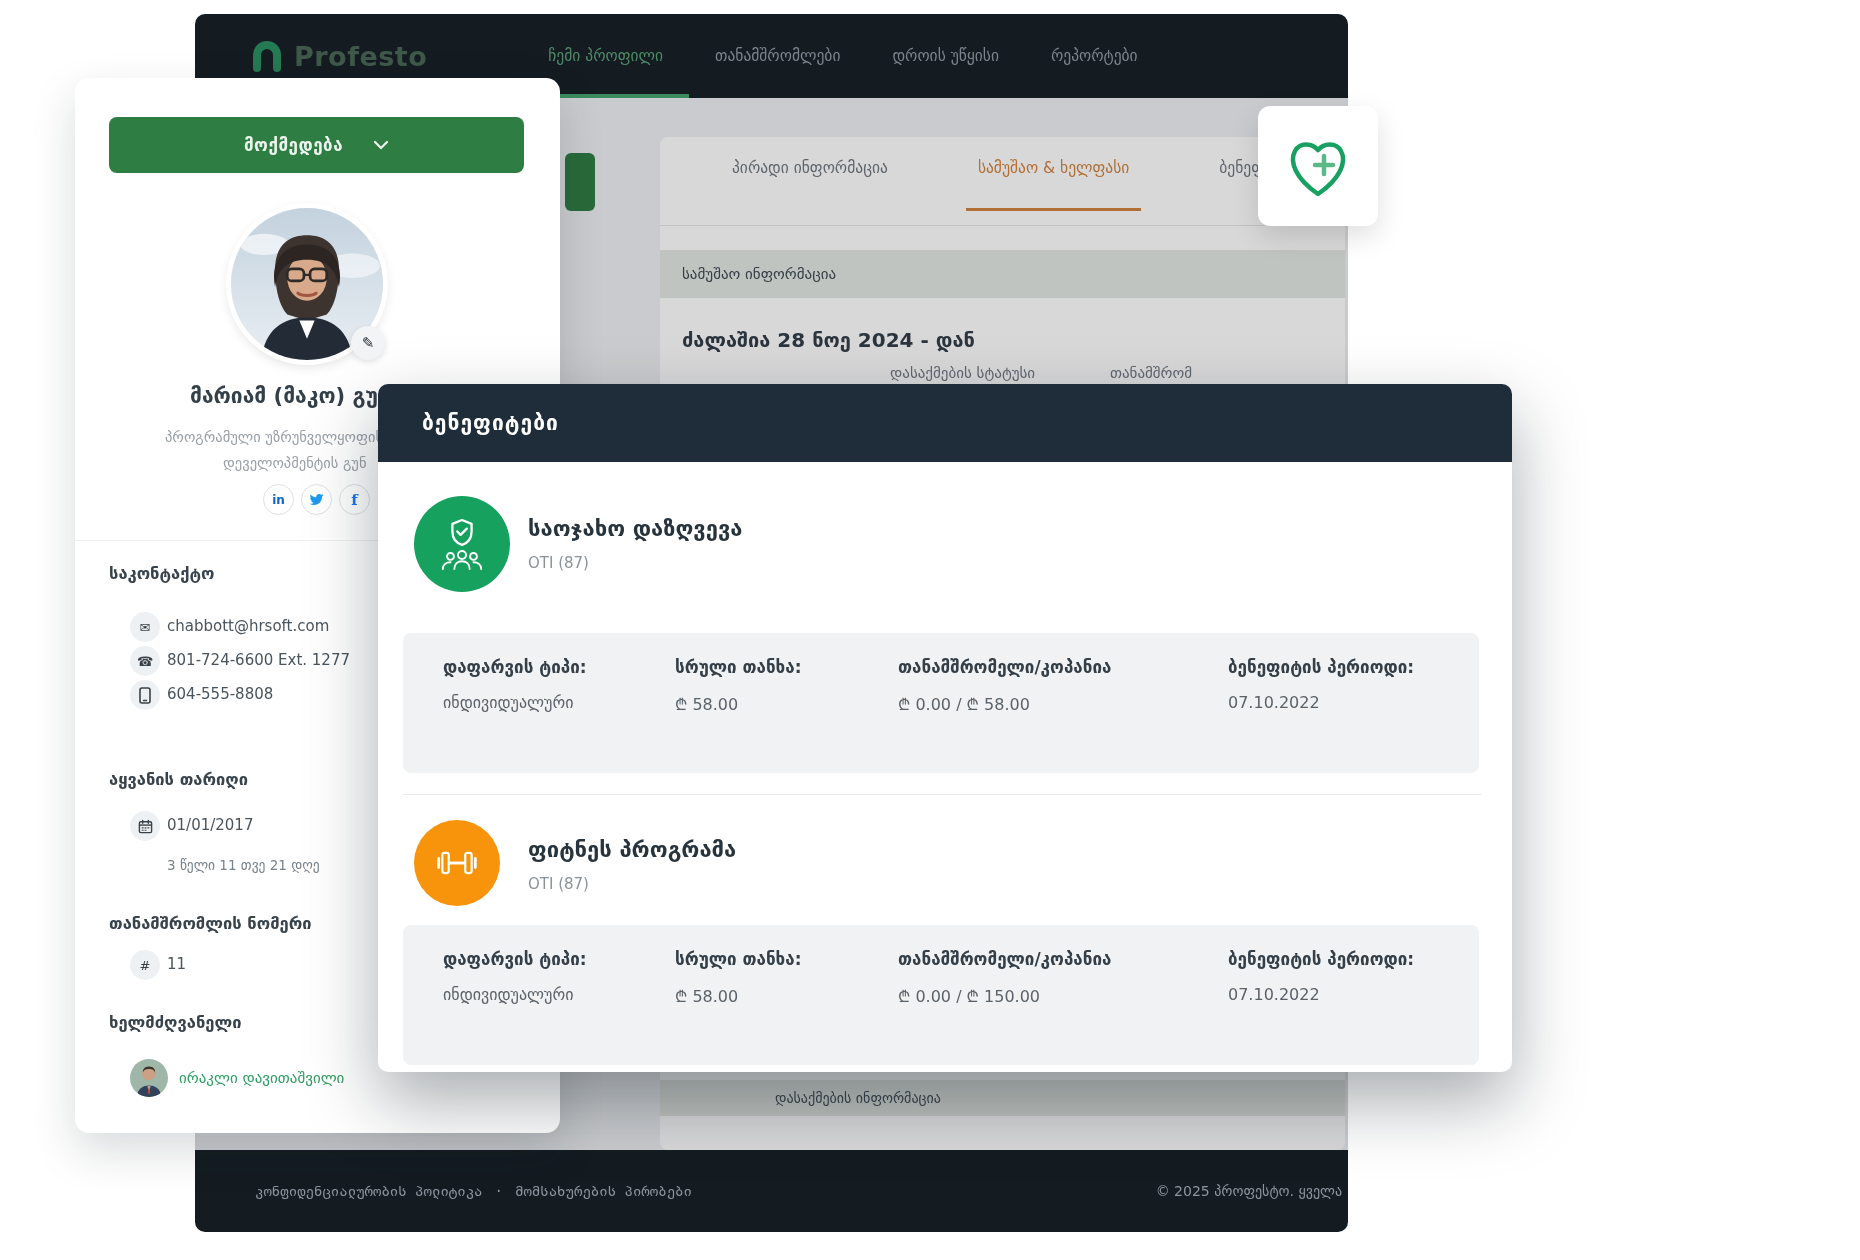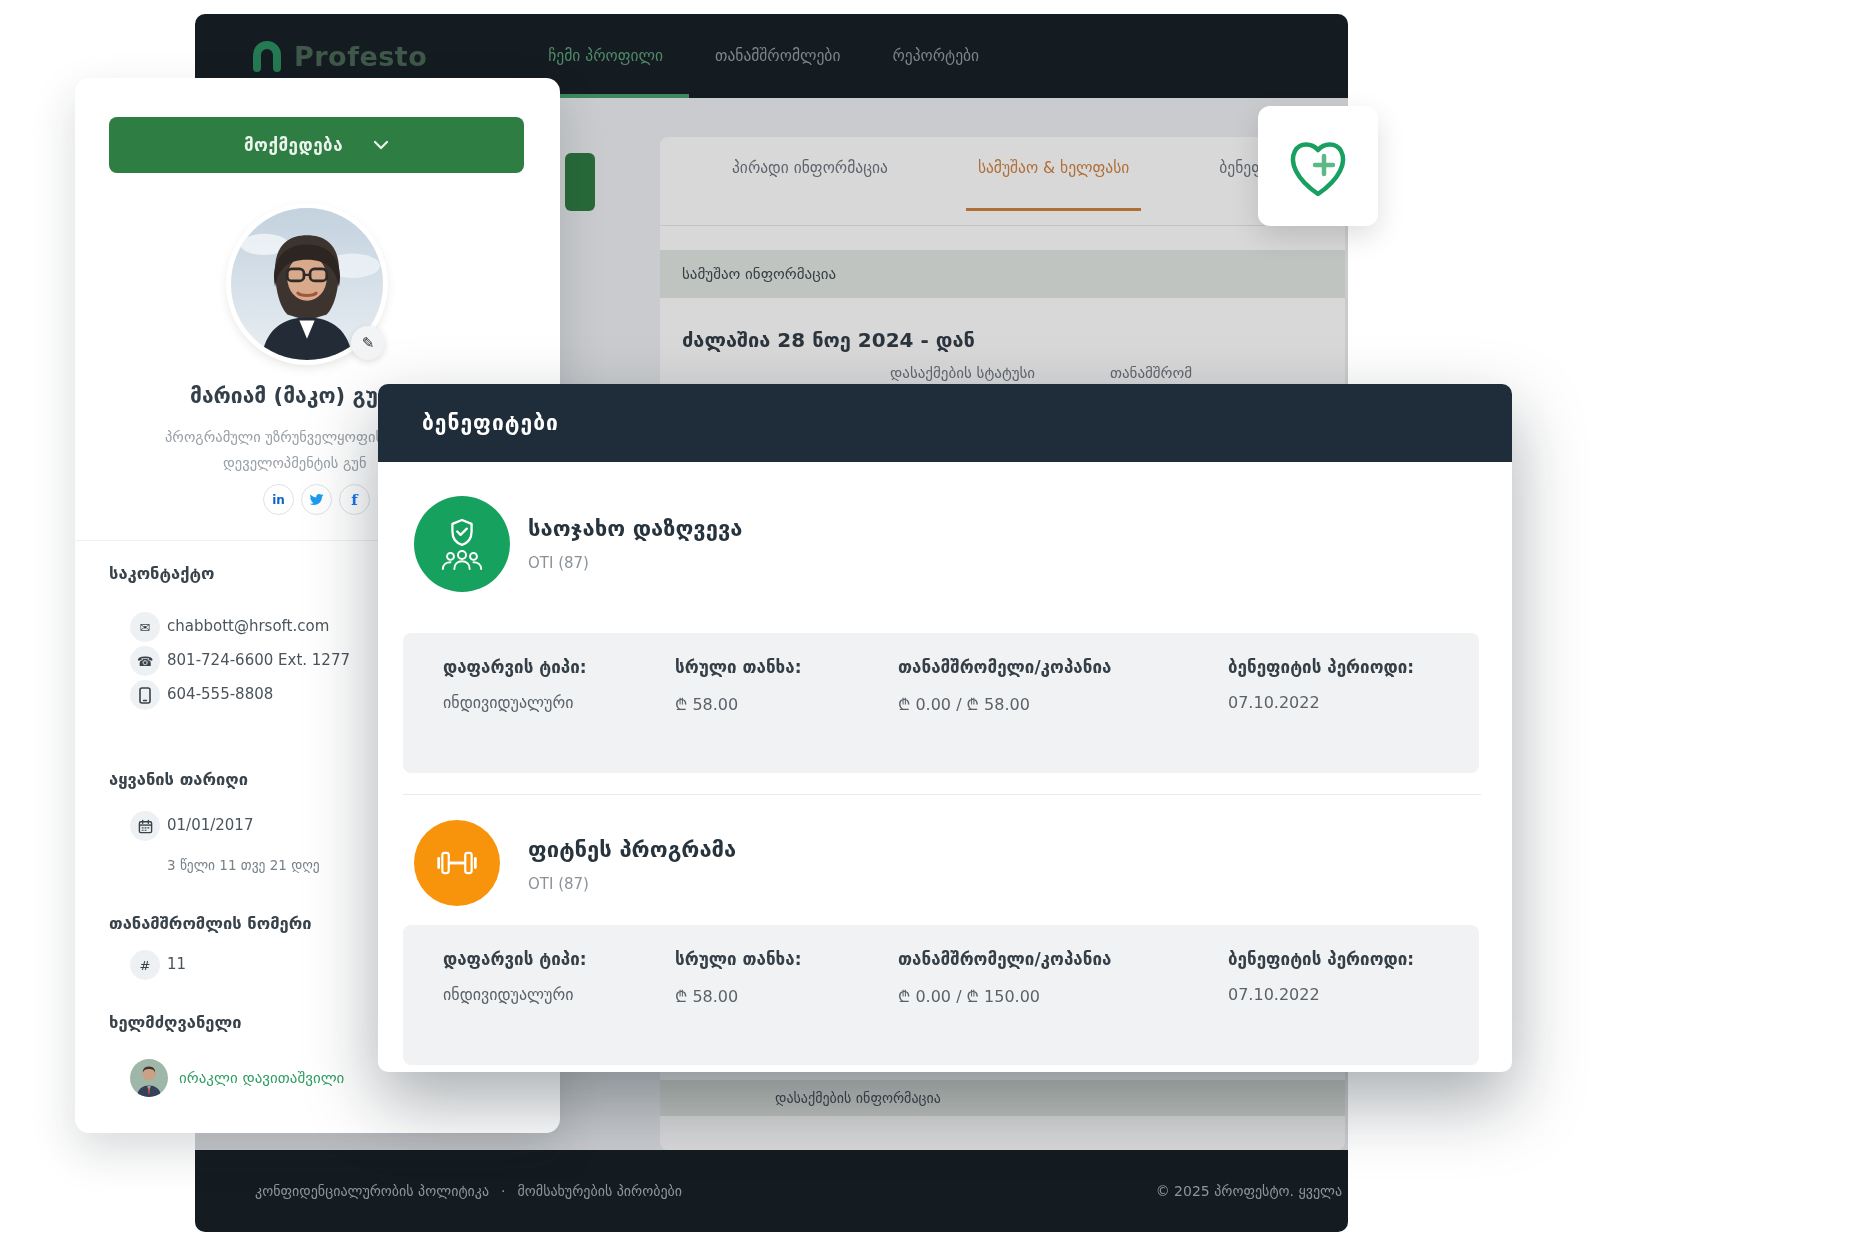--- a/index.html
+++ b/index.html
@@ -32,21 +32,21 @@
   .bar-action { font-size:14px; color:#49535c; white-space:nowrap; cursor:pointer; }
   .effective { position:absolute; left:22px; top:191px; font-size:20px; font-weight:bold; color:#333d46; white-space:nowrap; }
   .partial-row { position:absolute; left:230px; top:227px; font-size:15px; color:#717981; white-space:nowrap; }
   .partial-row .pv { margin-left:70px; }
   .bottom-bar { position:absolute; left:0; top:943px; width:100%; height:36px; background:#e3e8e2; display:flex; align-items:center; padding-left:115px; overflow:hidden; }
   .bottom-bar span { font-size:14px; color:#46505a; white-space:nowrap; }
 
   .dim-overlay { position:absolute; left:0; top:84px; width:100%; height:1052px; background:rgba(10,14,17,0.16); pointer-events:none; }
 
   .footer { position:absolute; left:0; top:1136px; width:100%; height:82px; display:flex; align-items:center; padding-left:60px; }
-  .footer-links { display:flex; align-items:center; gap:12px; }
+  .footer-links { display:flex; align-items:center; gap:12px;font-family:Liberation Mono, monospace; }
   .footer a, .footer .flink { color:#8d969e; font-size:14px; text-decoration:none; white-space:nowrap; cursor:pointer; }
   .fdot { color:#8d969e; font-size:14px; }
   .footer-copy { position:absolute; right:6px; top:0; height:82px; display:flex; align-items:center; color:#8d969e; font-size:14px; white-space:nowrap; }
 
   
   .profile-card { position:absolute; left:75px; top:78px; width:485px; height:1055px; background:#fff; border-radius:14px;
                   box-shadow:0 18px 45px rgba(20,30,40,0.16); z-index:20; }
   .action-btn { position:absolute; left:34px; top:39px; width:415px; height:56px; background:#2e7d42; border-radius:8px;
                 display:flex; align-items:center; justify-content:center; gap:30px; cursor:pointer; }
   .action-btn span { color:#ecf4ee; font-size:17px; font-weight:bold; letter-spacing:.5px; }
@@ -102,20 +102,21 @@
     <div class="nav">
       <div class="brand">
         <svg width="32" height="32" viewBox="0 0 32 32">
           <path d="M6 28 V15 a10 10 0 0 1 20 0 V28" fill="none" stroke="#2a9a63" stroke-width="8" stroke-linecap="round" opacity="0.75"></path>
         </svg>
         <span class="brand-text">Profesto</span>
       </div>
       <div class="nav-items">
         <div class="nav-item active">ჩემი პროფილი</div>
         <div class="nav-item">თანამშრომლები</div>
+        <div class="nav-item">დროის უწყისი</div>
         <div class="nav-item">რეპორტები</div>
       </div>
     </div>
 
     <div class="content">
       <div class="green-sliver"></div>
 
       <div class="tabs-card">
         <div class="tabs-row">
           <div class="tab">პირადი ინფორმაცია</div>

